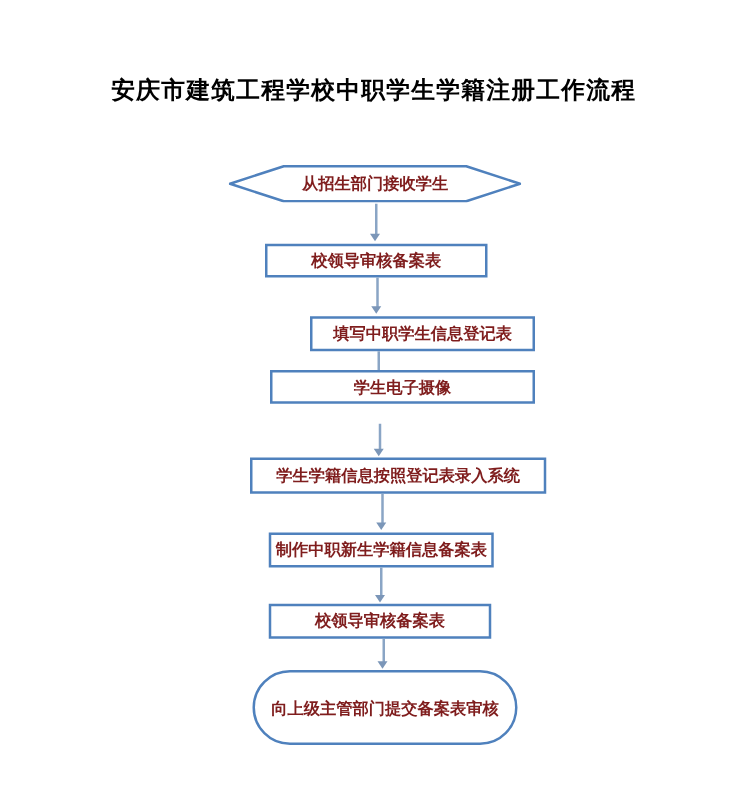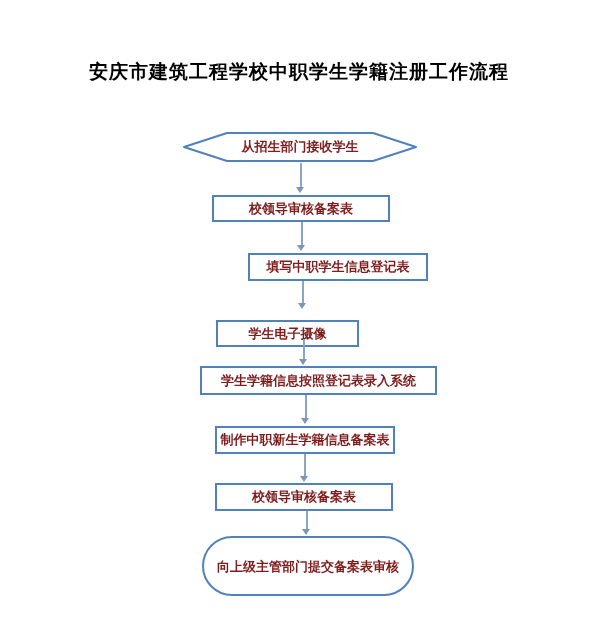--- a/index.html
+++ b/index.html
@@ -116,21 +116,21 @@
 
   <div class="node rect-node" style="left:213px; top:253px; width:180px; height:28px;margin-left:35px;">
     <span>填写中职学生信息登记表</span>
   </div>
 
   <div class="arrow" style="left:298px; top:281px; height:28px;">
     <div class="arrow-line"></div>
     <div class="arrow-head"></div>
   </div>
 
-  <div class="node rect-node" style="left:216px; top:296px; width:143px; height:27px;margin-top:24px;">
+  <div class="node rect-node" style="left:216px; top:296px; width:212px; height:27px;">
     <span>学生电子摄像</span>
   </div>
 
   <div class="arrow" style="left:299px; top:339px; height:26px;">
     <div class="arrow-line"></div>
     <div class="arrow-head"></div>
   </div>
 
   <div class="node rect-node" style="left:200px; top:366px; width:237px; height:29px;">
     <span>学生学籍信息按照登记表录入系统</span>

